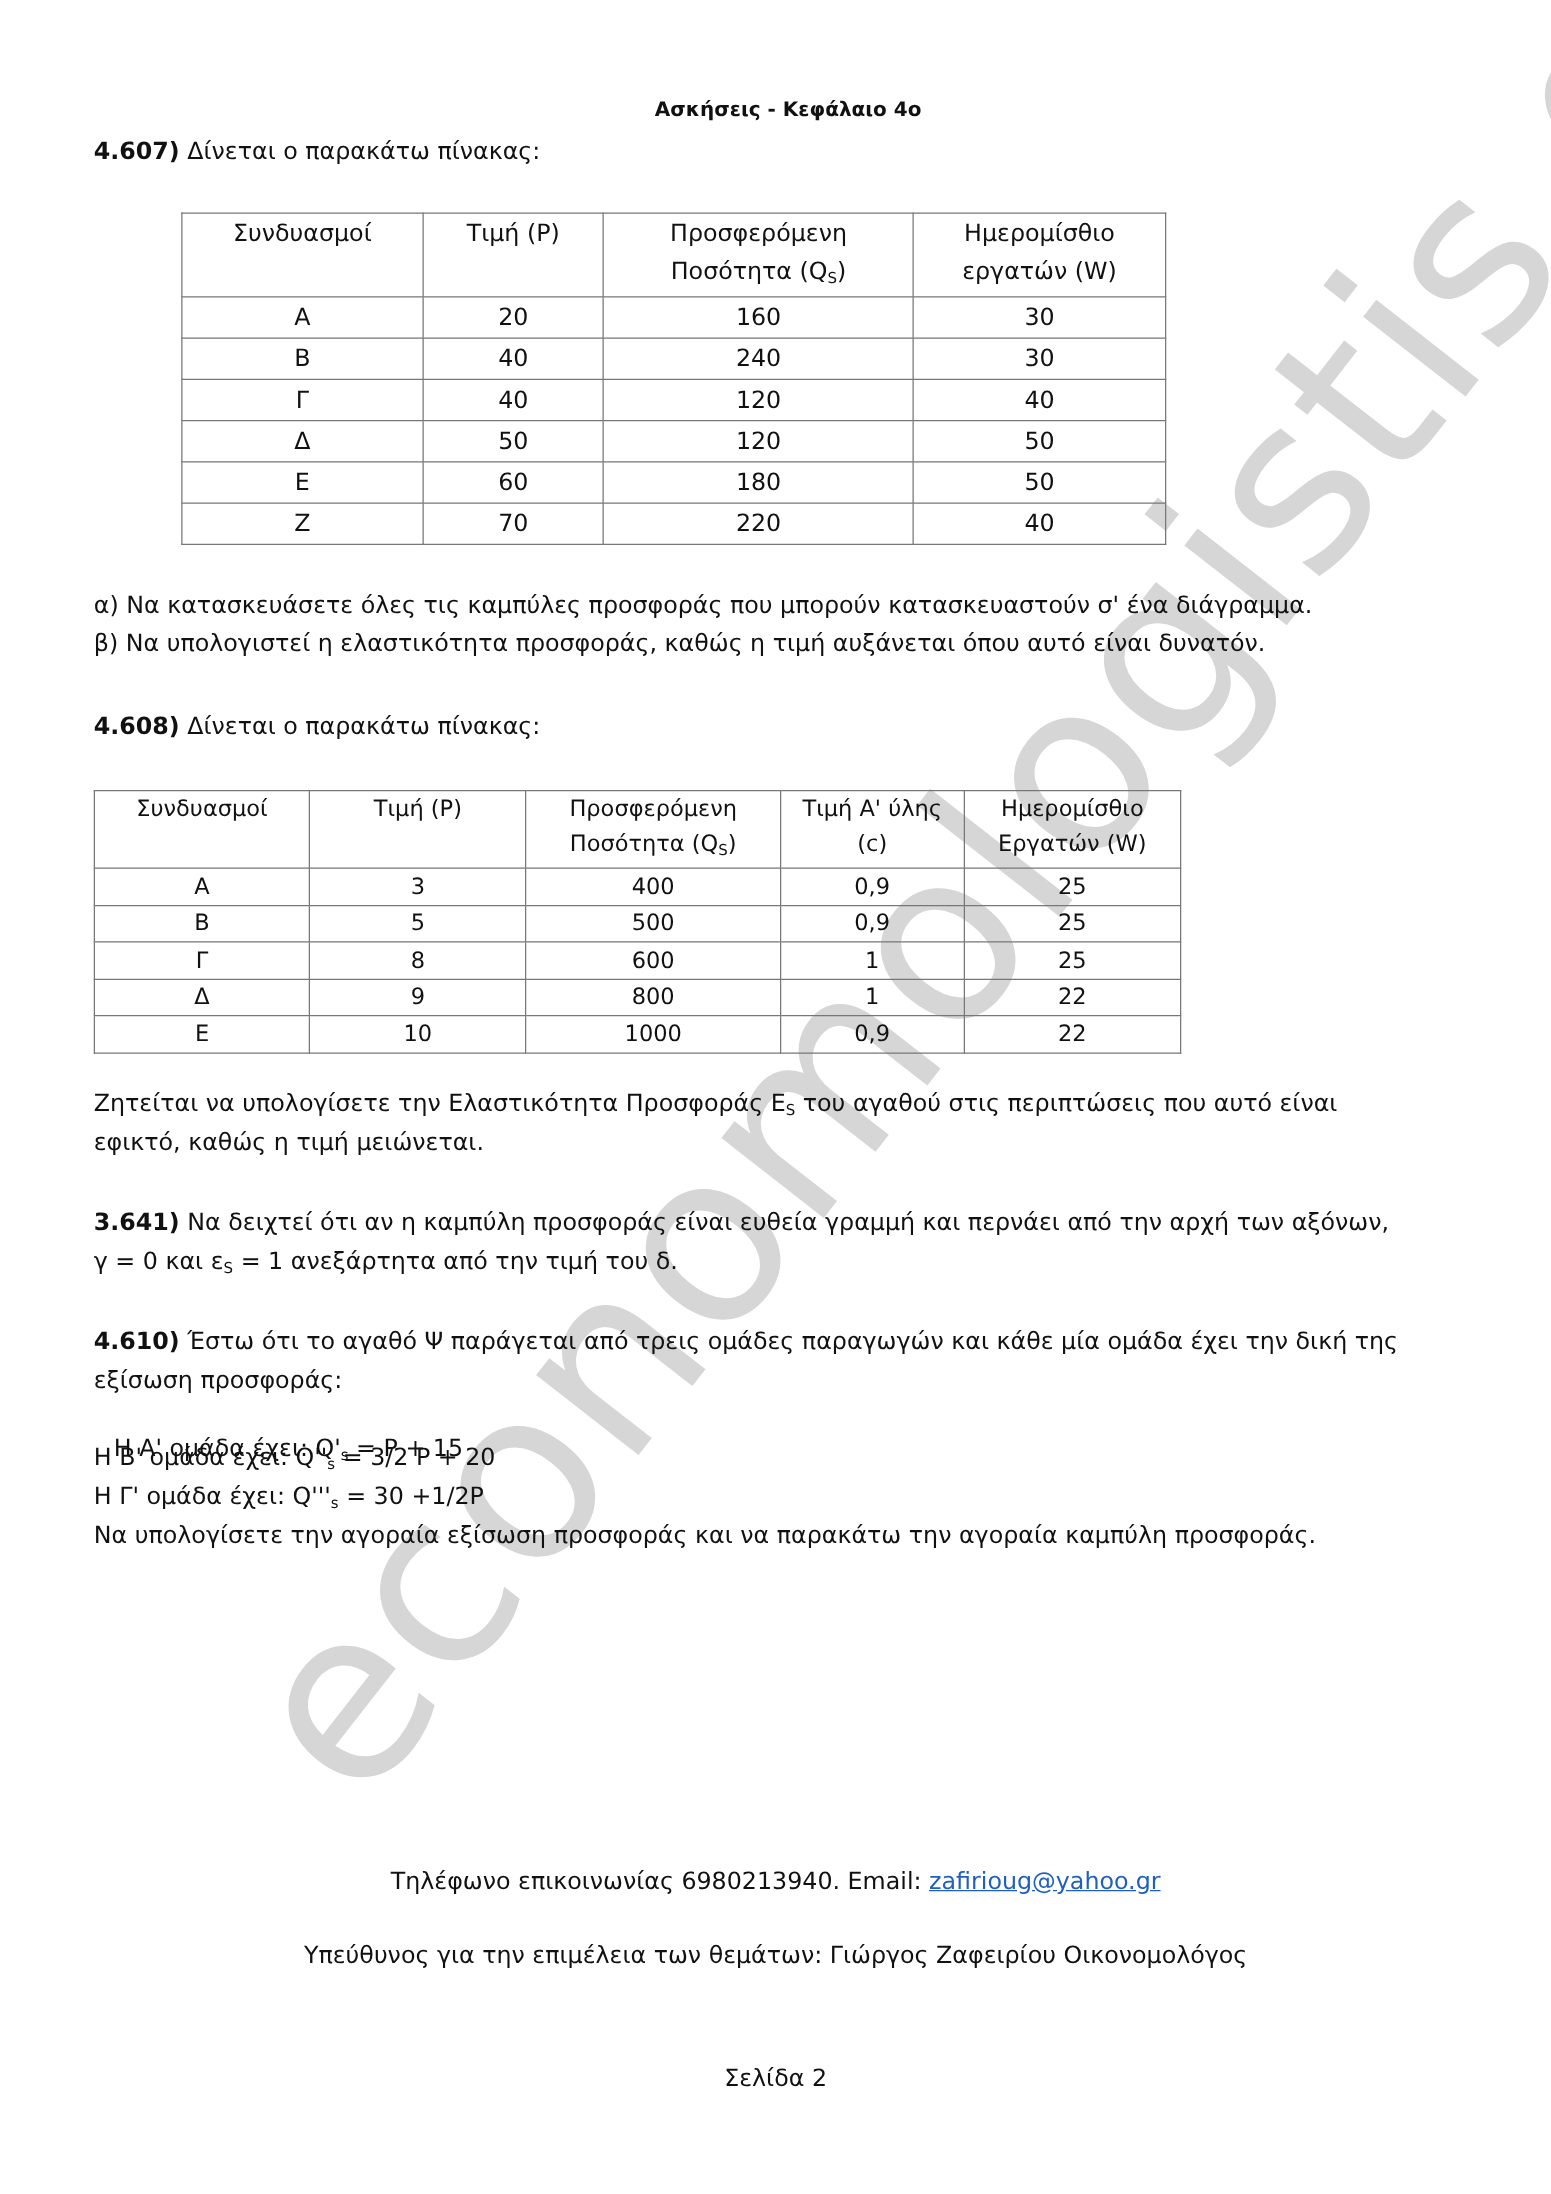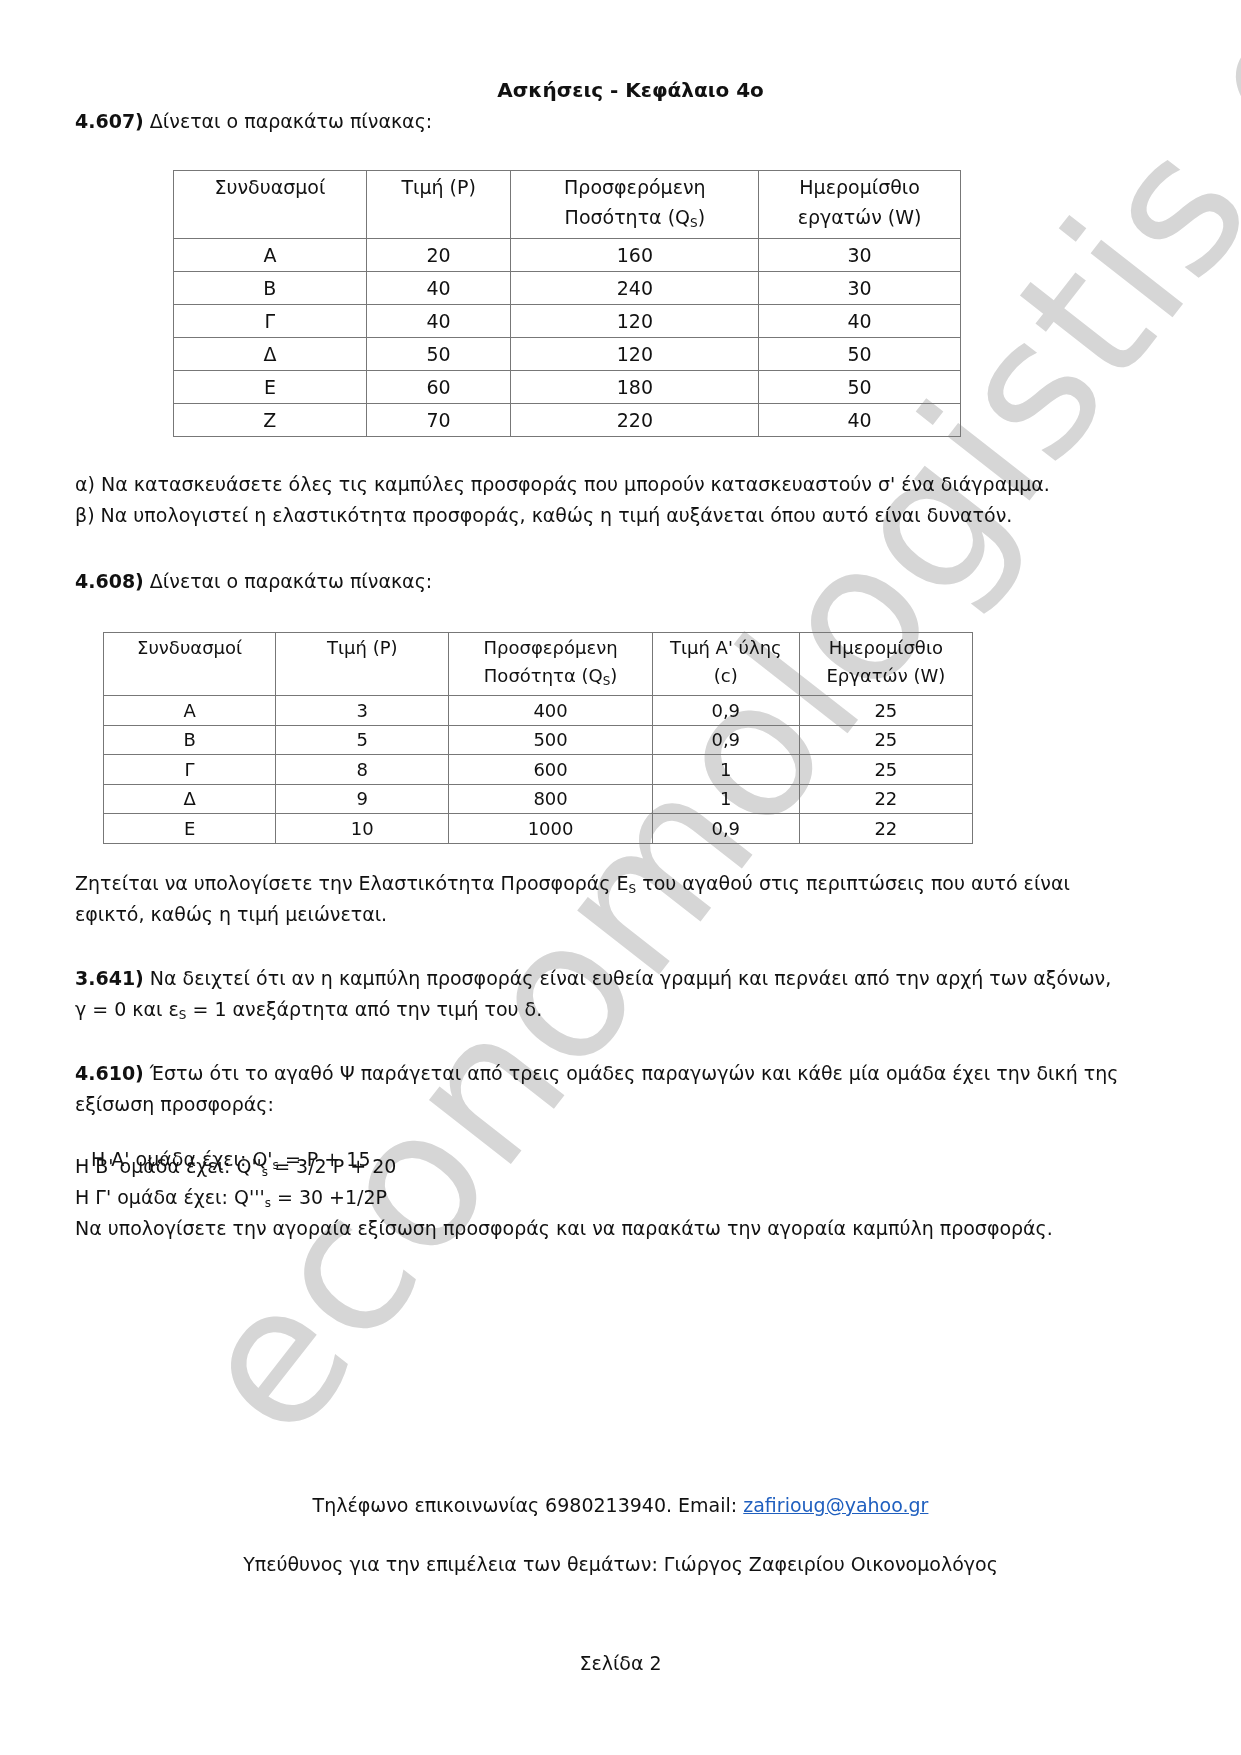--- a/index.html
+++ b/index.html
@@ -10,24 +10,24 @@
   .page { position: absolute; left: 0; top: 0; width: 1241px; height: 1755px; }
   .watermark {
     position: absolute; left: 60px; top: 700px; width: 1400px;
     font-family: "DejaVu Sans", sans-serif; font-size: 190px; color: #d6d6d6;
     transform: rotate(-52deg); transform-origin: left top; white-space: nowrap;
     letter-spacing: 2px; z-index: 0; pointer-events: none;
     left: 150px; top: 1340px;
   }
   .content { position: absolute; left: 0; top: 0; width: 100%; height: 100%; z-index: 1; }
   .abs { position: absolute; }
-  .title { left: 0; width: 1241px; top: 78px; text-align: center; font-weight: bold; font-size: 20px; padding-left: 20px; box-sizing: border-box; }
+  .title { left: 0; width: 1241px; top: 78px; text-align: center; font-weight: bold; font-size: 16px; padding-left: 20px; box-sizing: border-box; }
   .qnum { font-weight: bold; }
   .line { position: absolute; left: 75px; white-space: nowrap; }
-  table { border-collapse: collapse; position: absolute; margin-left: 28px; }
+  table { border-collapse: collapse; position: absolute; }
   td, th { border: 1.5px solid #777; text-align: center; font-weight: normal; padding: 0; font-size: 19px; }
   th { vertical-align: top; line-height: 30px; padding-top: 1px; }
   .t1 { left: 145px; top: 170px; width: 788px; }
   .t1 td { height: 32px; }
   .t2 { left: 75px; top: 632px; width: 870px; font-size: 18px; }
   .t2 th { line-height: 28px; font-size: 18px; }
   .t2 td { height: 28.5px; font-size: 18px; }
   .sub { font-size: 12px; vertical-align: -3px; }
   .footer { left: 0; width: 1241px; text-align: center; }
   .link { color: #1f5fbf; text-decoration: underline; }

